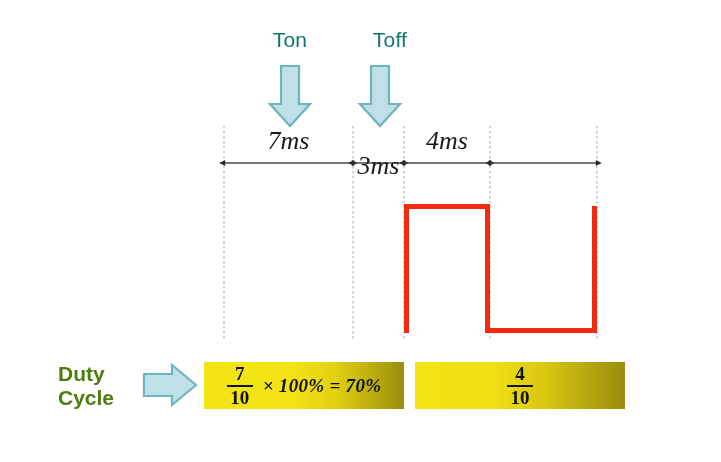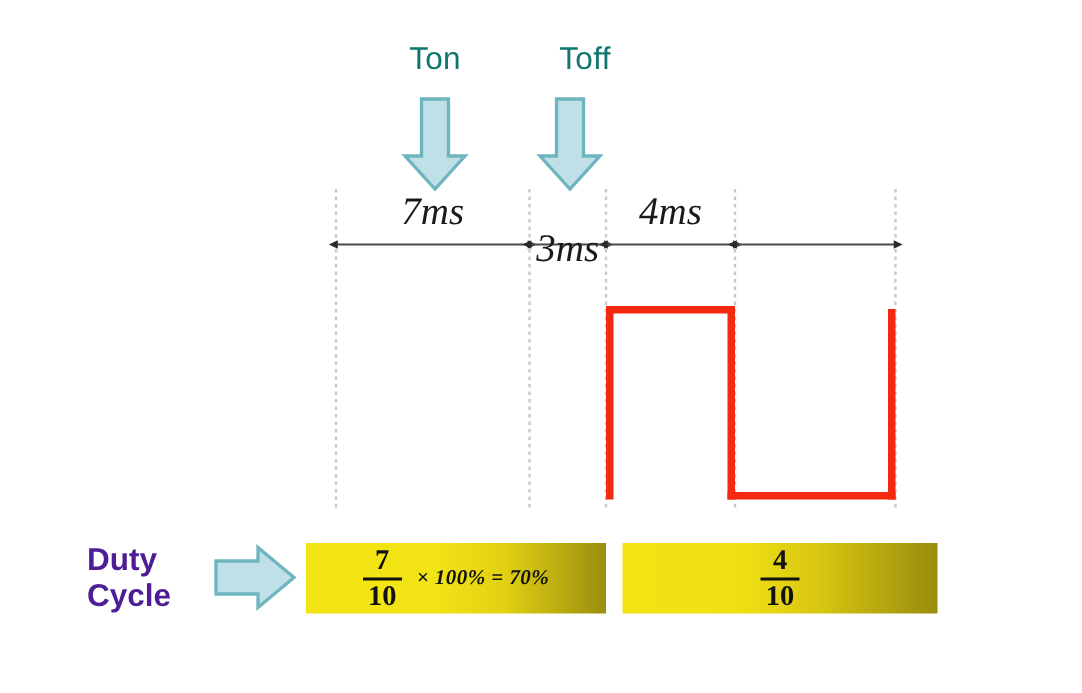--- a/index.html
+++ b/index.html
@@ -41,21 +41,21 @@
     color: #1a1a1a;
     text-align: center;
     white-space: nowrap;
   }
 
   
   .duty-label {
     font-family: "Liberation Sans", sans-serif;
     font-weight: 700;
     font-size: 21px;
-    color: #4c1d95;
+    color: #4d7c0f;
     line-height: 1.12;
     text-align: left;
     white-space: nowrap;
   }
 
   
   .eq-box {
     display: flex;
     align-items: center;
     justify-content: center;
@@ -85,21 +85,21 @@
     min-width: 26px;
     height: 2px;
     background: #111111;
     margin: 1px 0;
   }
   .frac .den { padding: 0 3px; }
   .eq-text {
     font-family: "Liberation Serif", serif;
     font-style: italic;
     font-weight: 700;
-    font-size: 14px;
+    font-size: 19px;
     color: #111111;
     white-space: nowrap;
     letter-spacing: 0.3px;
   }
 </style>
 </head>
 <body>
 
 <div id="canvas">
 

